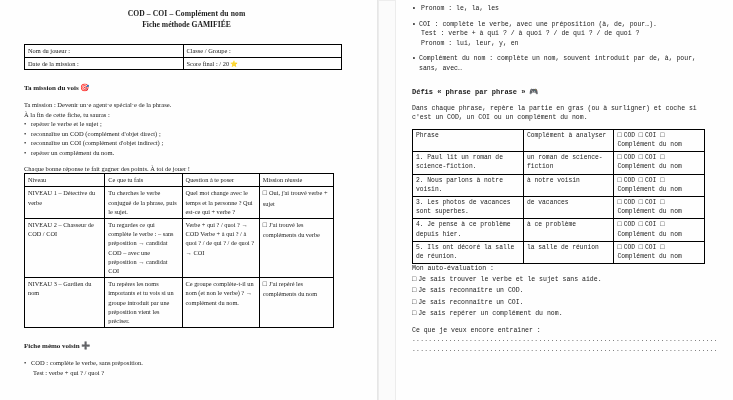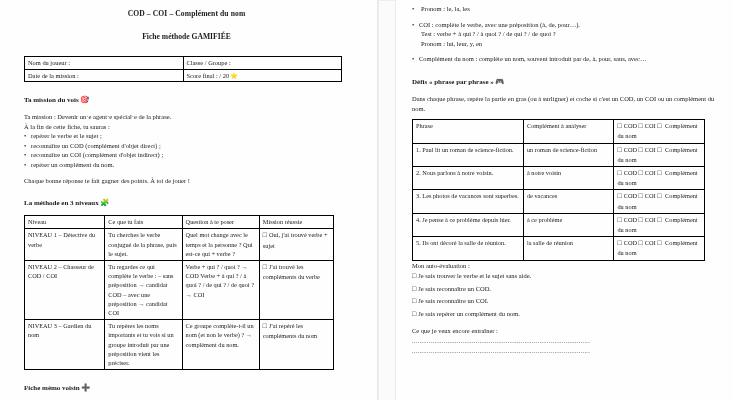--- a/index.html
+++ b/index.html
@@ -39,20 +39,21 @@
   .page-gutter {
     width: 16px;
     height: 400px;
     background: #fbfbfb;
     border-left: 1px solid #ececec;
     border-right: 1px solid #ececec;
   }
   .page-right {
     width: 337px;
     padding: 4px 16px 0 16px;
+    font-family: Liberation Mono, monospace;
   }
   
   .sheet-edge {
     position: absolute;
     left: 9px;
     top: 205px;
     width: 1px;
     height: 195px;
     background: #9a9a9a;
   }
@@ -72,21 +73,21 @@
     font-size: 7.6px;
     line-height: 11px;
     letter-spacing: 0.1px;
     margin: 4px 0 0 0;
   }
   .doc-subtitle {
     text-align: center;
     font-weight: bold;
     font-size: 7.6px;
     line-height: 11px;
-    margin: 12px 0 0 0;
+    margin: 0 0 0 0;
   }
   h2.section {
     font-weight: bold;
     font-size: 7px;
     line-height: 10px;
     margin: 13px 0 7px 0;
   }
   h2.section .emo { font-size: 7.5px; }
   p.body, .body {
     font-size: 6.5px;
@@ -220,24 +221,20 @@
     <p class="body">À la fin de cette fiche, tu sauras :</p>
     <ul class="bullets">
       <li>repérer le verbe et le sujet ;</li>
       <li>reconnaître un COD (complément d'objet direct) ;</li>
       <li>reconnaître un COI (complément d'objet indirect) ;</li>
       <li>repérer un complément du nom.</li>
     </ul>
     <div class="spacer-sm"></div>
     <p class="body">Chaque bonne réponse te fait gagner des points. À toi de jouer !</p>
 
-    <h2 class="section">
-      <span>La méthode en 3 niveaux</span>
-      <span class="emo">🧩</span>
-    </h2>
 
     <table class="levels">
       <colgroup>
         <col style="width:26%">
         <col style="width:25%">
         <col style="width:25%">
         <col style="width:24%">
       </colgroup>
       <thead>
         <tr>

